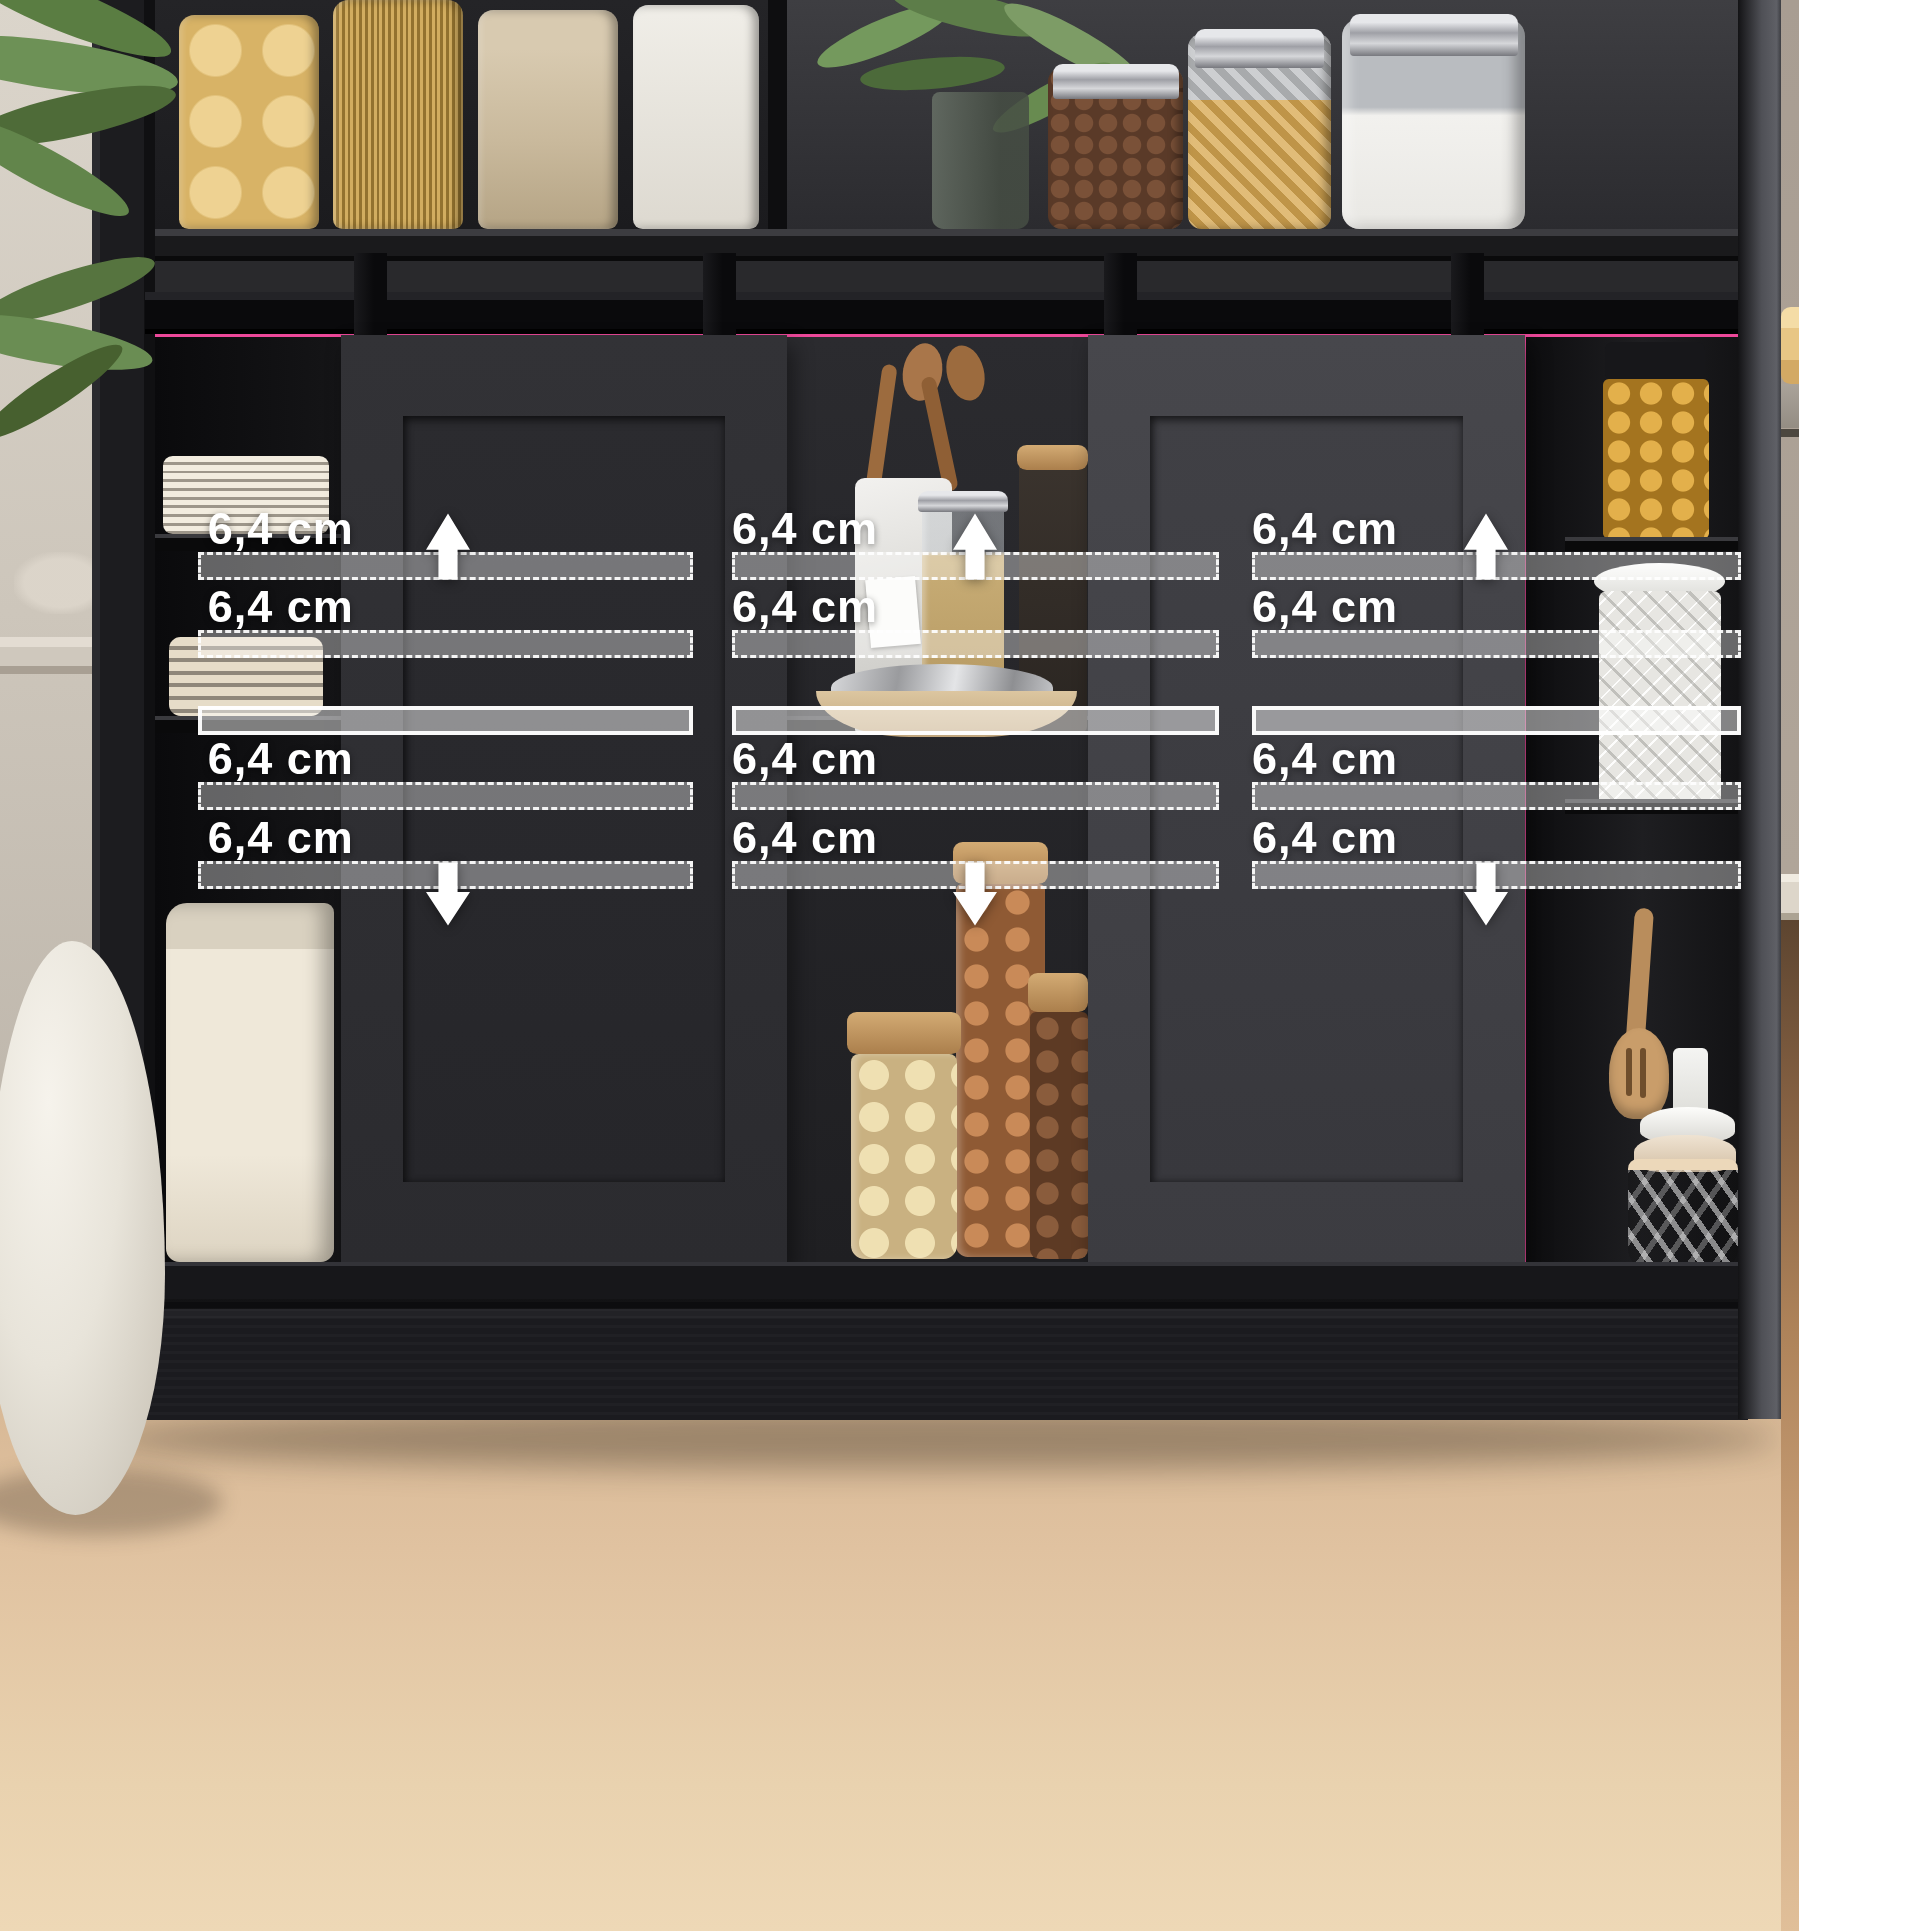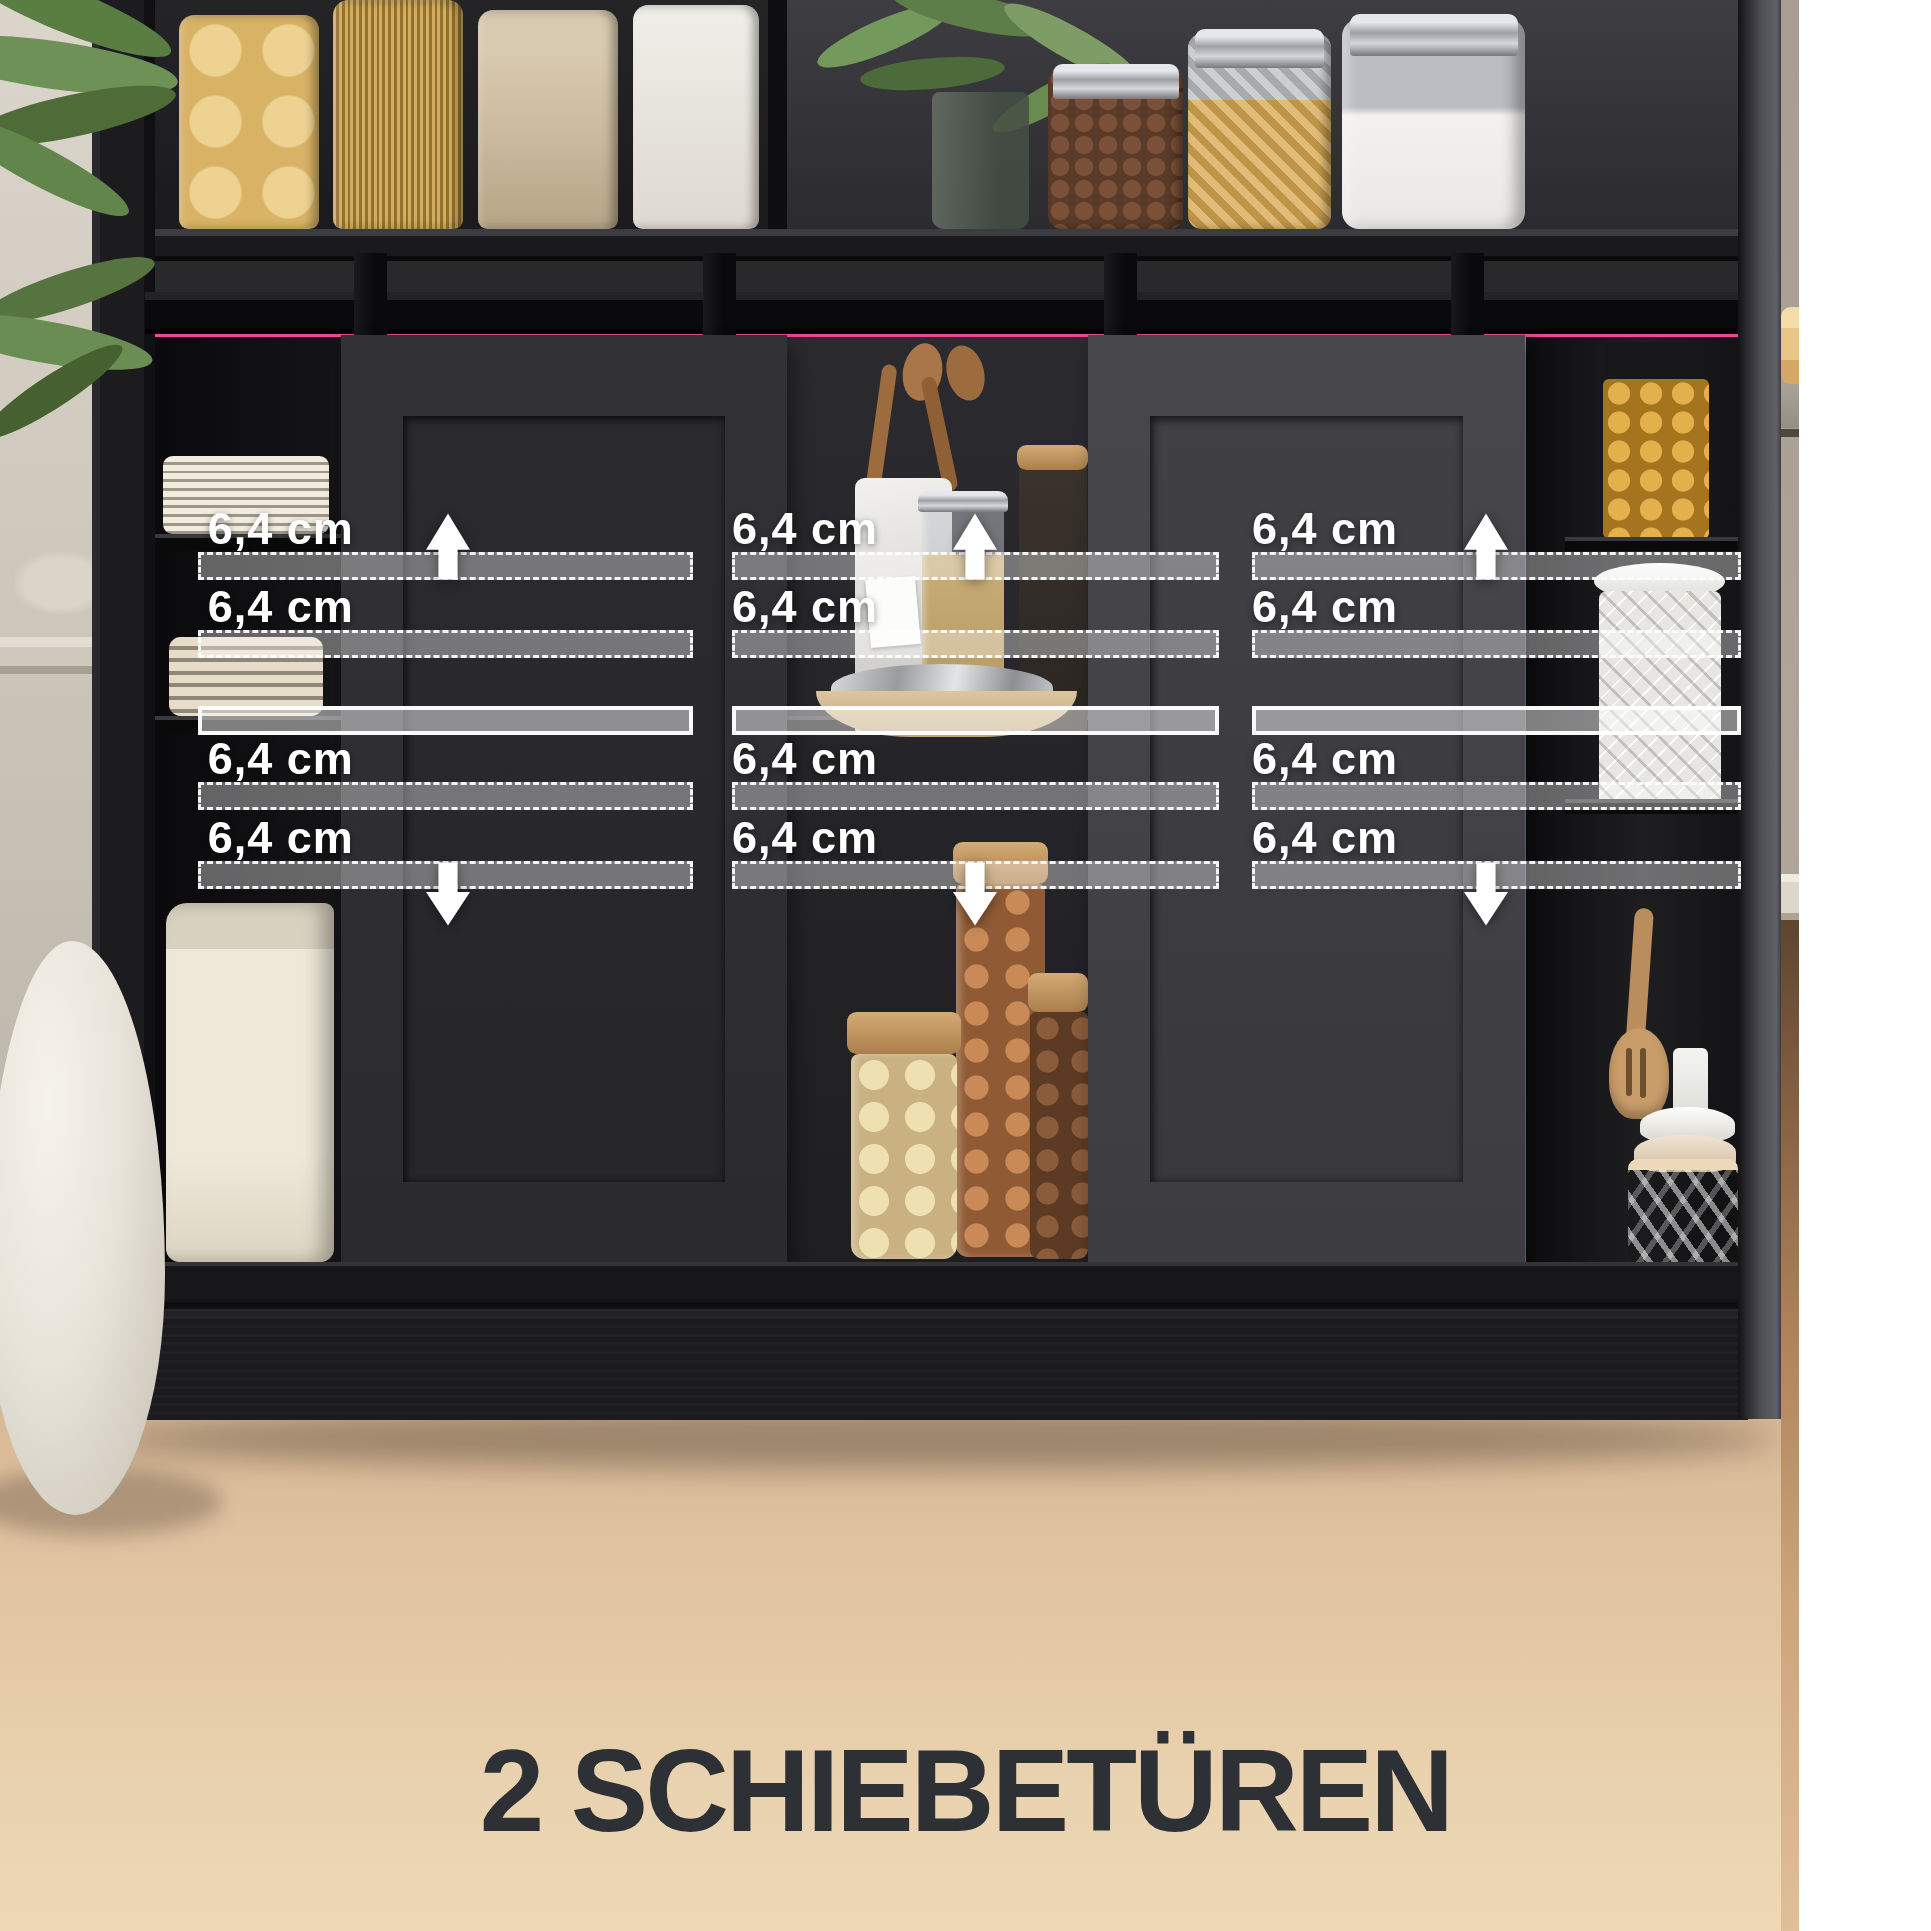--- a/index.html
+++ b/index.html
@@ -260,16 +260,15 @@
     <div class="mlabel" style="left:0;top:815px;">6,4 cm</div>
     <div class="mbar" style="top:861px;"></div>
     <svg class="arrow" style="left:212px;top:513px;" width="44" height="67" viewBox="0 0 46 69">
         <polygon points="23,0 46,38 33,38 33,69 13,69 13,38 0,38" fill="#fff"></polygon>
       </svg>
     <svg class="arrow" style="left:212px;top:862px;" width="44" height="64" viewBox="0 0 46 66">
         <polygon points="13,0 33,0 33,31 46,31 23,66 0,31 13,31" fill="#fff"></polygon>
       </svg>
   </div>
 
-  <div class="caption">2 SCHIEBETÜREN</div>
 
 </div>
 
 
 </body></html>

